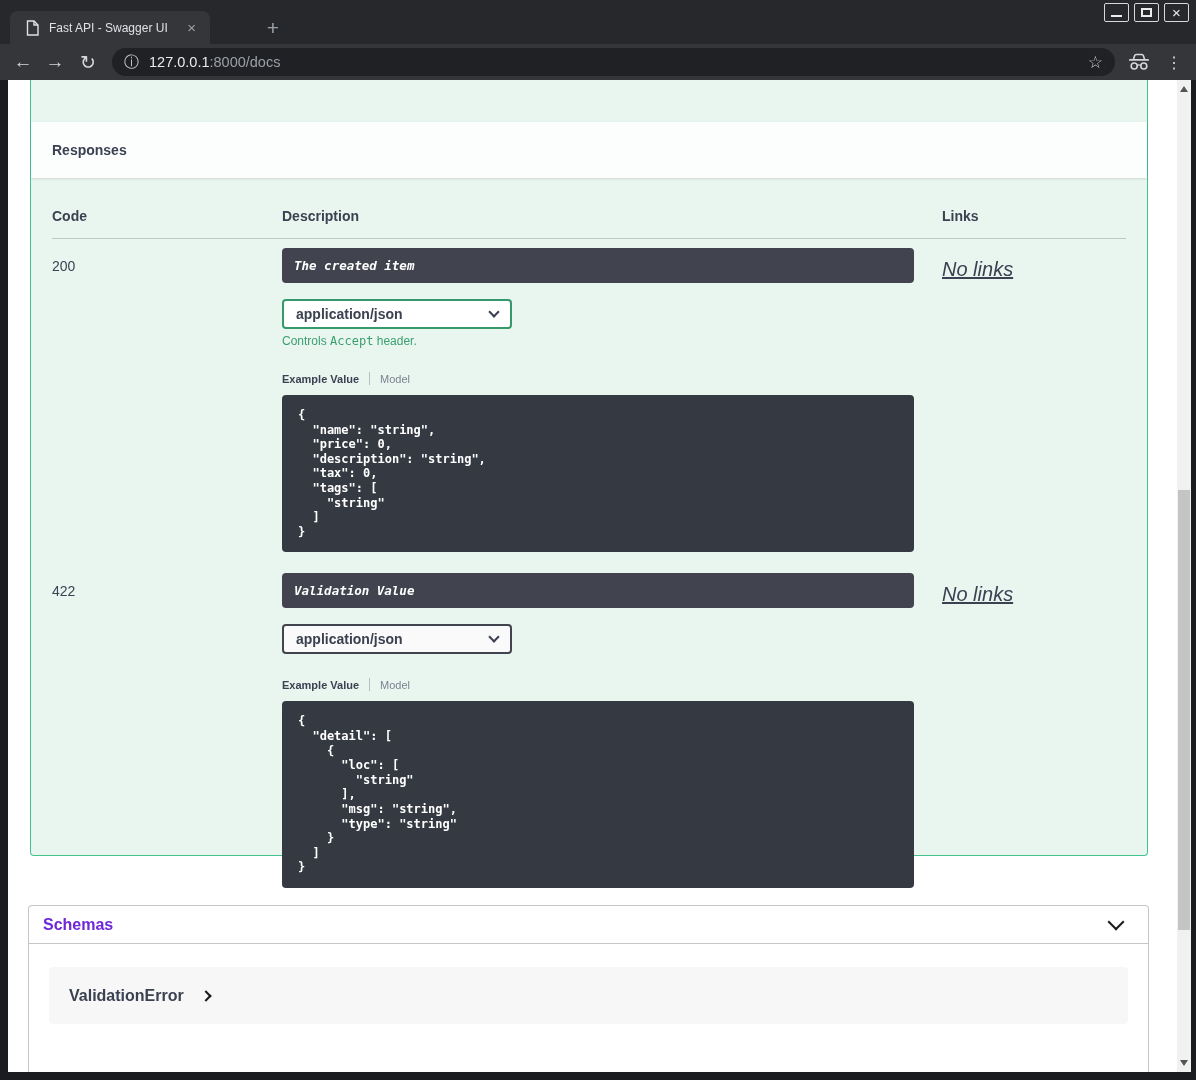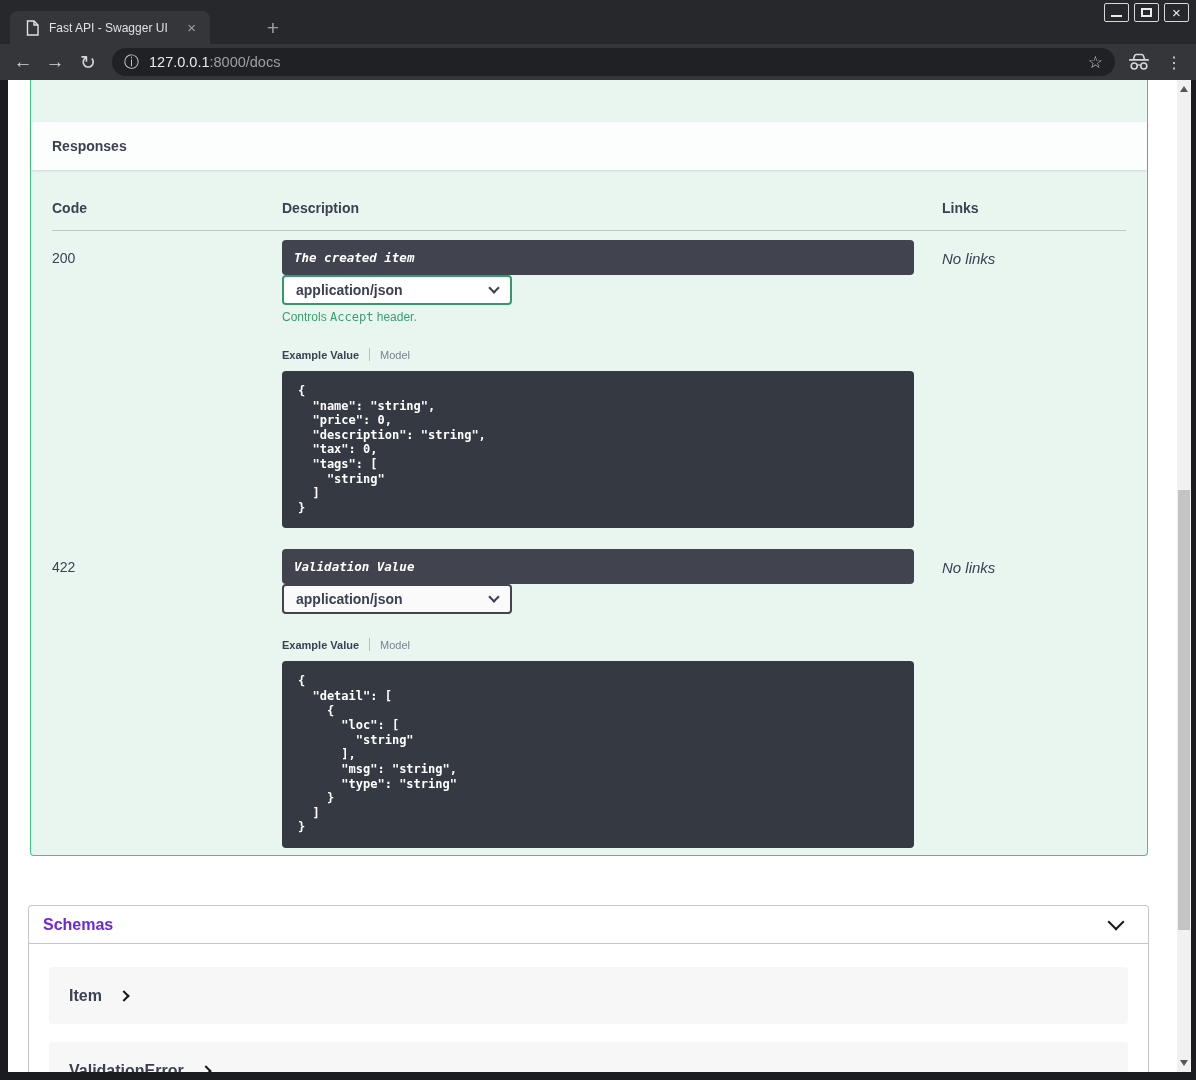--- a/index.html
+++ b/index.html
@@ -27,33 +27,33 @@
   .url-rest { color:#9aa0a6; font-size:14.5px; }
   .star-ico { margin-left:auto; color:#c4c7cb; font-size:17px; }
   .incog { position:absolute; left:1127px; top:9px; }
   .kebab { position:absolute; left:1162px; top:0; height:36px; width:24px; color:#d5d7da; font-size:16px; display:flex; align-items:center; justify-content:center; letter-spacing:0; }
 
   
   .page { position:absolute; left:8px; top:80px; width:1169px; height:992px; background:#ffffff; overflow:hidden; }
 
   .opblock { position:absolute; left:22px; top:0; width:1118px; height:776px; background:#e9f6f0;
              border:1px solid #42c28c; border-top:none; border-radius:0 0 4px 4px; }
-  .section-header { margin-top:42px; height:48px; background:rgba(255,255,255,.85); box-shadow:0 1px 2px rgba(0,0,0,.12); display:flex; align-items:center; padding:0 21px; }
+  .section-header { margin-top:42px; height:56px; background:rgba(255,255,255,.85); box-shadow:0 1px 2px rgba(0,0,0,.12); display:flex; align-items:center; padding:0 21px; }
   .section-header h4 { font-size:14px; font-weight:700; color:#3b4151; }
 
   .table-wrap { padding:0 21px 20px 21px; }
   .tgrid { display:grid; grid-template-columns:230px 660px 1fr; }
   .thead { padding:30px 0 14px 0; border-bottom:1px solid rgba(59,65,81,.25); font-size:14px; font-weight:700; color:#3b4151; }
   .trow { padding-top:9px; }
   .code-cell { font-size:14px; color:#3b4151; padding-top:10px; }
-  .links-cell { font-size:15px; color:#3b4151; font-style:italic; padding-top:10px; }
+  .links-cell { font-size:20px; color:#3b4151; font-style:italic; padding-top:10px;text-decoration:underline; }
 
   .mono { font-family:"DejaVu Sans Mono","Liberation Mono",monospace; }
   .resp-desc { width:632px; background:#41444e; border-radius:4px; color:#fff; font-family:"DejaVu Sans Mono",monospace; font-style:italic; font-weight:700; font-size:12.5px; padding:10px 12px; }
-  .media-row { }
+  .media-row { margin-top:16px; }
   .media-select { width:230px; height:30px; background:#fff; border:2px solid #35996b; border-radius:4px; display:flex; align-items:center; padding:0 12px; font-size:14px; font-weight:700; color:#3b4151; }
   .media-select.neutral { border-color:#41444e; background:#fafafa; }
   .chev { width:8px; height:8px; border-right:2px solid #3b4151; border-bottom:2px solid #3b4151; transform:rotate(45deg); margin-left:auto; margin-top:-4px; }
   .accept-note { margin-top:5px; font-size:12px; color:#3a9e6e; }
   .accept-note .mono { font-size:12px; }
   .tabs { margin-top:24px; display:flex; align-items:flex-end; font-size:11px; }
   .tab-example { font-weight:700; color:#3b4151; }
   .tab-divider { width:1px; height:13px; background:rgba(59,65,81,.3); margin:0 10px; }
   .tab-model { color:#7c828f; }
   .codeblock { margin-top:10px; width:632px; background:#353a42; border-radius:4px; padding:13px 16px;
@@ -199,24 +199,20 @@
     </div>
   </div>
 
   <div class="schemas">
     <div class="schemas-header">
       <h4>Schemas</h4>
       <span class="chev-down"></span>
     </div>
     <div class="schemas-body">
       <div class="model-box">
-        <span class="model-label">Item</span>
-        <span class="chev-right"></span>
-      </div>
-      <div class="model-box">
         <span class="model-label">ValidationError</span>
         <span class="chev-right"></span>
       </div>
     </div>
   </div>
 
 </div>
 
 <div class="scrollbar">
   <div class="sb-arrow sb-up"></div>

